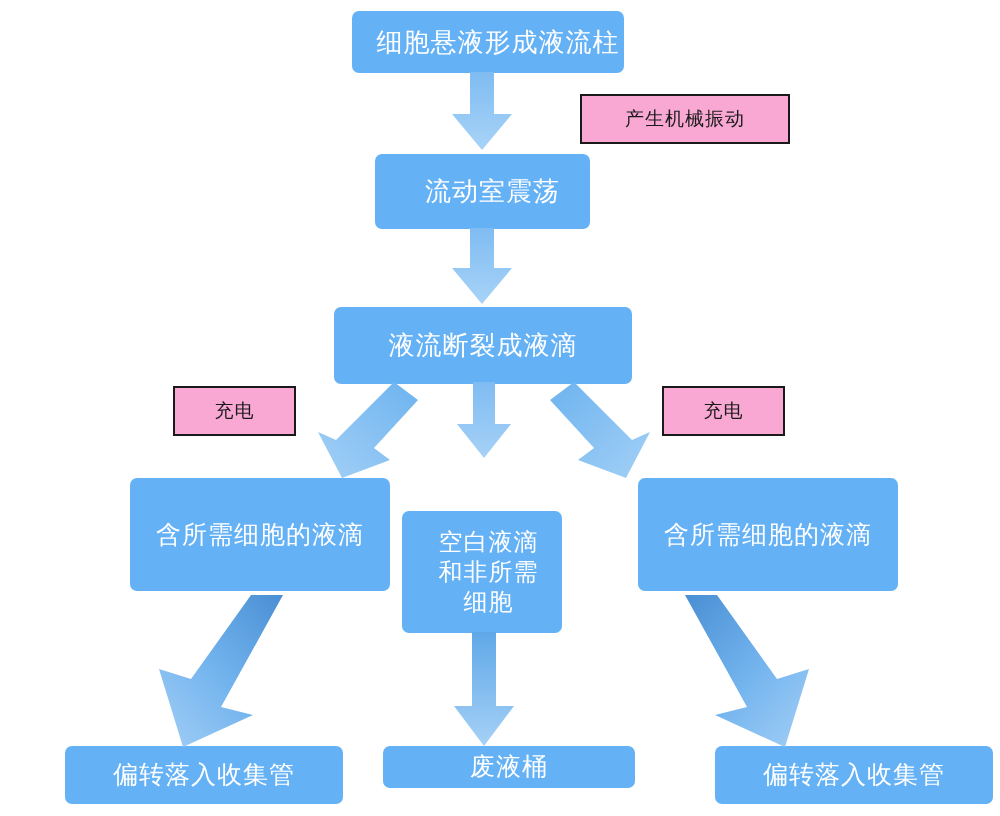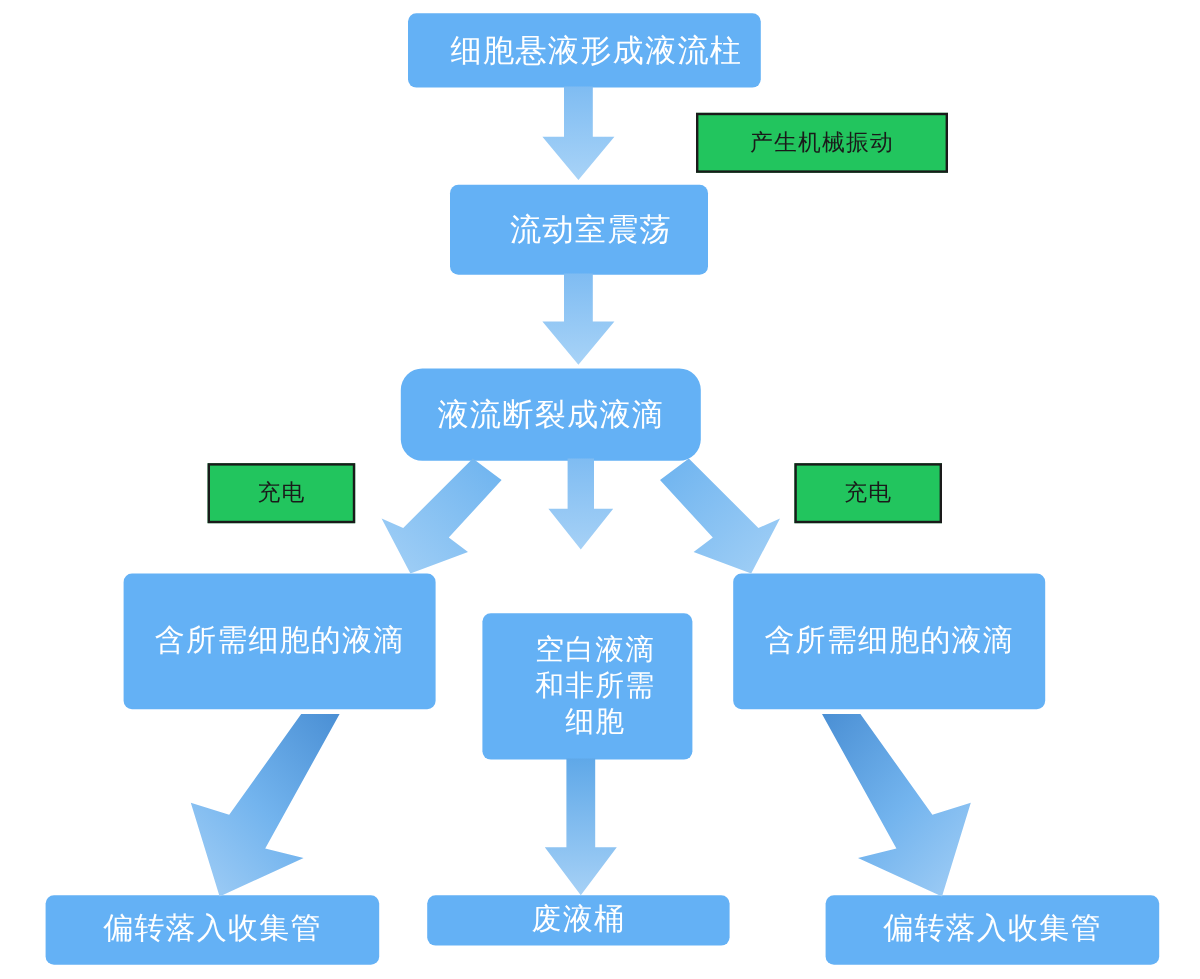--- a/index.html
+++ b/index.html
@@ -26,27 +26,27 @@
     display: flex;
     align-items: center;
     justify-content: center;
     text-align: center;
     line-height: 1.25;
     letter-spacing: 1px;
     white-space: pre-line;
     user-select: none;
   }
   .node.t26 { font-size: 26px; }
-  .node.t25 { font-size: 25px; }
+  .node.t25 { font-size: 25px; margin-left: 27px; }
   .node.t24 { font-size: 24px; }
 
   .label-box {
     position: absolute;
     box-sizing: border-box;
-    background: #22c55e;
+    background: #f9a8d4;
     border: 2px solid #1a1a1a;
     color: #1a1a1a;
     display: flex;
     align-items: center;
     justify-content: center;
     text-align: center;
     font-size: 19px;
     letter-spacing: 1px;
     z-index: 5;
     user-select: none;
@@ -154,29 +154,29 @@
         <linearGradient id="gdr2" x1="0" y1="0" x2="0.9" y2="1">
           <stop offset="0%" stop-color="#4A8FD4"></stop>
           <stop offset="55%" stop-color="#73B4EE"></stop>
           <stop offset="100%" stop-color="#9ECCF5"></stop>
         </linearGradient>
       </defs>
       <polygon points="34,0 2,0 64,112 32,120 102,152 126,74 94,84" fill="url(#gdr2)"></polygon>
     </svg>
   </div>
 
-  <div class="node t26" style="left:340px; top:11px; width:294px; height:62px;padding-left:20px;">细胞悬液形成液流柱</div>
+  <div class="node t26" style="left:352px; top:11px; width:272px; height:62px;padding-left:20px;">细胞悬液形成液流柱</div>
 
   <div class="node t26" style="left:375px; top:154px; width:215px; height:75px;padding-left:20px;">流动室震荡</div>
 
-  <div class="node t26" style="left:334px; top:307px; width:250px; height:77px;border-radius:18px;">液流断裂成液滴</div>
+  <div class="node t26" style="left:334px; top:307px; width:298px; height:77px;">液流断裂成液滴</div>
 
   <div class="node t25" style="left:103px; top:478px; width:260px; height:113px;">含所需细胞的液滴</div>
 
-  <div class="node t24" style="left:402px; top:511px; width:175px; height:122px;padding-left:13px;">空白液滴
+  <div class="node t24" style="left:402px; top:511px; width:160px; height:122px;padding-left:13px;">空白液滴
 和非所需
 细胞</div>
 
   <div class="node t25" style="left:611px; top:478px; width:260px; height:113px;">含所需细胞的液滴</div>
 
   <div class="node t25" style="left:38px; top:746px; width:278px; height:58px;">偏转落入收集管</div>
 
   <div class="node t25" style="left:356px; top:746px; width:252px; height:42px;">废液桶</div>
 
   <div class="node t25" style="left:688px; top:746px; width:278px; height:58px;">偏转落入收集管</div>

